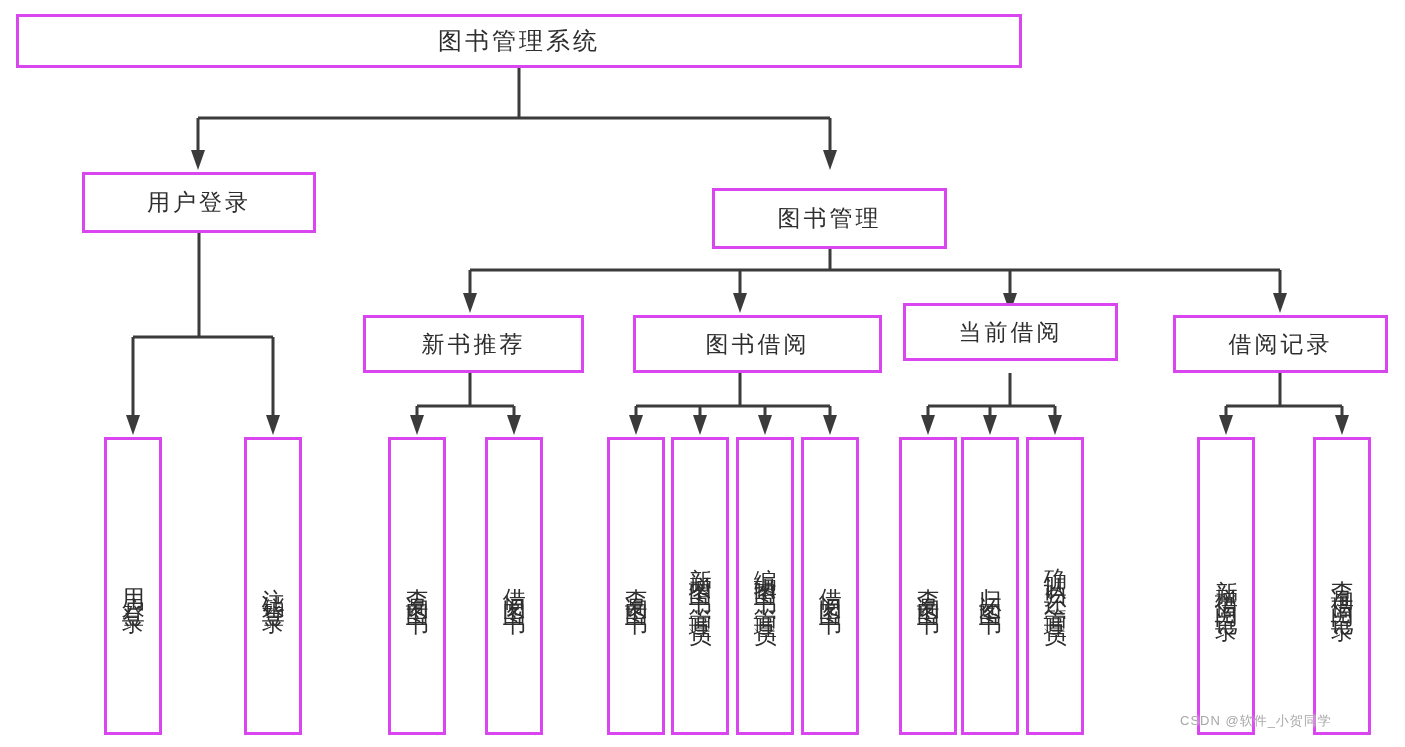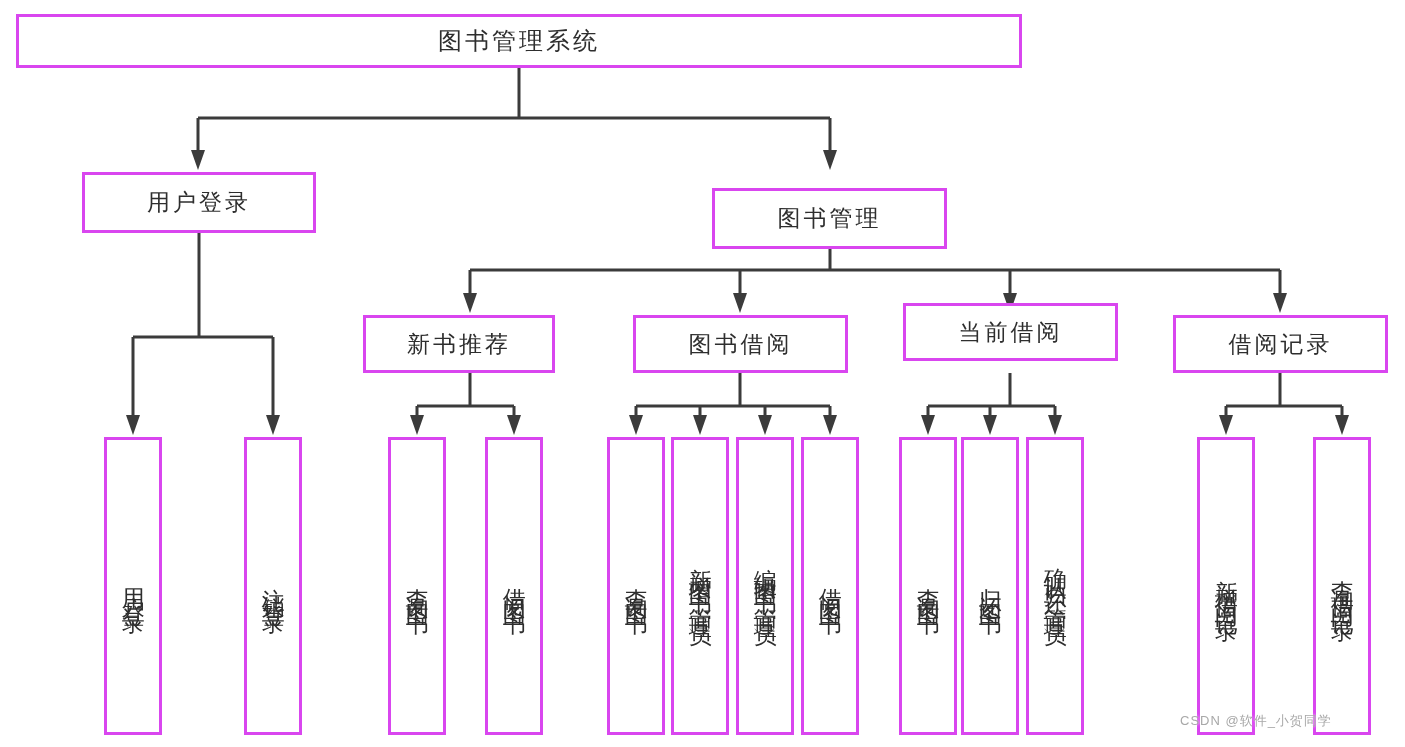--- a/index.html
+++ b/index.html
@@ -100,24 +100,24 @@
     <span>图书管理系统</span>
   </div>
 
   <div class="box hbox small" style="left:82px; top:172px; width:234px; height:61px;">
     <span>用户登录</span>
   </div>
   <div class="box hbox small" style="left:712px; top:172px; width:235px; height:61px;margin-top:16px;">
     <span>图书管理</span>
   </div>
 
-  <div class="box hbox small" style="left:363px; top:315px; width:192px; height:58px;">
+  <div class="box hbox small" style="left:363px; top:315px; width:221px; height:58px;">
     <span>新书推荐</span>
   </div>
-  <div class="box hbox small" style="left:633px; top:315px; width:215px; height:58px;">
+  <div class="box hbox small" style="left:633px; top:315px; width:249px; height:58px;">
     <span>图书借阅</span>
   </div>
   <div class="box hbox small" style="left:903px; top:303px; width:215px; height:58px;">
     <span>当前借阅</span>
   </div>
   <div class="box hbox small" style="left:1173px; top:315px; width:215px; height:58px;">
     <span>借阅记录</span>
   </div>
 
   <div class="box vbox" style="left:104px; top:437px; width:58px; height:298px;">

